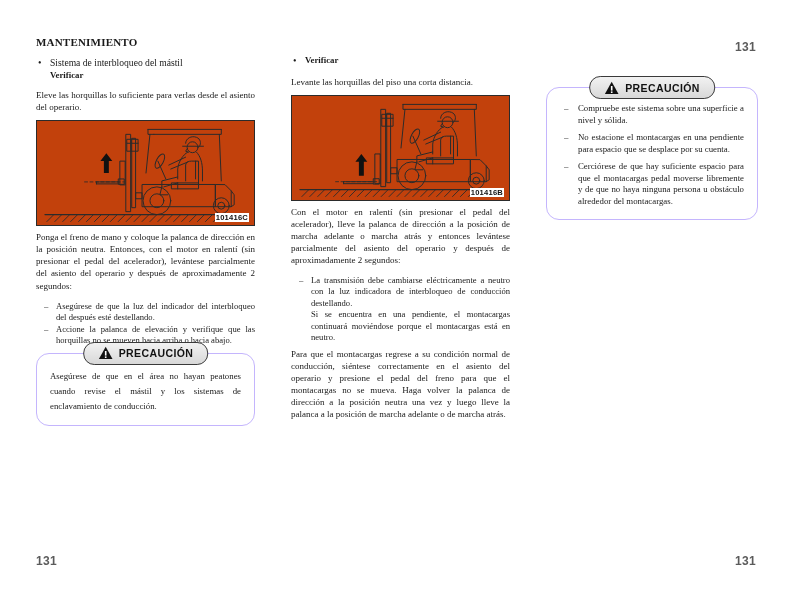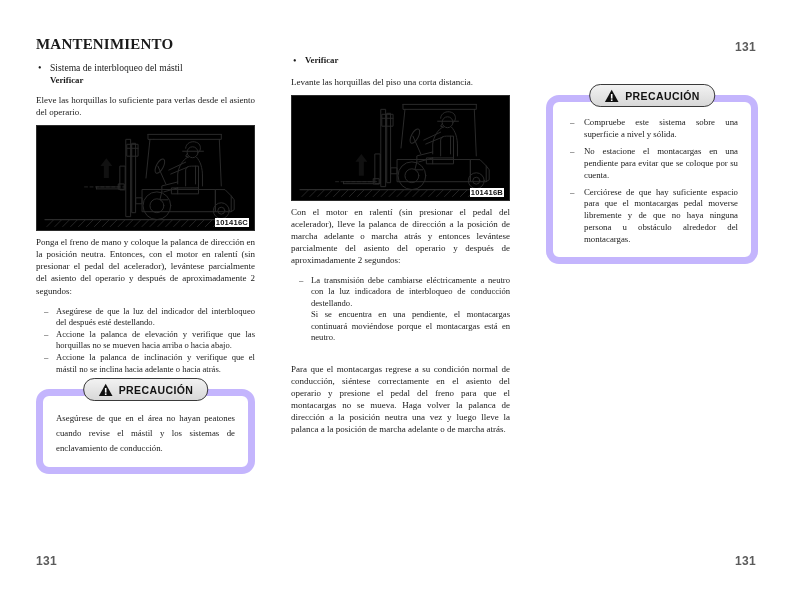--- a/index.html
+++ b/index.html
@@ -38,21 +38,21 @@
     position: absolute;
     top: 36px;
   }
   .col-1 { left: 36px;  width: 219px; }
   .col-2 { left: 291px; width: 219px; }
   .col-3 { left: 546px; width: 212px; }
 
   .doc-title {
     font-family: "Liberation Serif", serif;
     font-weight: bold;
-    font-size: 15px;
+    font-size: 11px;
     letter-spacing: 0.2px;
     margin: 0 0 9px 0;
   }
 
   
   .bullet-head {
     display: flex;
     margin: 0 0 8px 0;
   }
   .bullet-head .bullet {
@@ -109,44 +109,44 @@
     display: block;
     text-align: justify;
   }
 
   
   .figure {
     border: 1px solid #2b2b2b;
     position: relative;
     height: 104px;
     margin: 0 0 5px 0;
-    background: #000000;
+    background: #c2410c;
     overflow: hidden;
   }
   .figure svg { display: block; width: 100%; height: 100%; }
   .fig-id {
     position: absolute;
     right: 5px;
     bottom: 3px;
     font-family: "Liberation Sans", sans-serif;
     font-size: 7.6px;
     font-weight: bold;
     color: #111;
     letter-spacing: 0.2px;
     background: #fff;
     padding: 0 1px;
   }
 
   
   .caution {
     position: relative;
-    margin-top: 14px;
+    margin-top: 6px;
   }
   .caution-body {
-    border: 7px solid #c4b5fd;
+    border: 1px solid #c4b5fd;
     border-radius: 13px;
     padding: 15px 13px 11px 13px;
     position: relative;
     background: transparent;
   }
   .caution .tab {
     position: absolute;
     top: -11px;
     left: 50%;
     transform: translateX(-50%);
@@ -313,21 +313,20 @@
         </g>
       </svg>
       <span class="fig-id">101416C</span>
     </div>
 
     <p class="body">Ponga el freno de mano y coloque la palanca de dirección en la posición neutra. Entonces, con el motor en ralentí (sin presionar el pedal del acelerador), levántese parcialmente del asiento del operario y después de aproximadamente 2 segundos:</p>
 
     <ul class="dash">
       <li>Asegúrese de que la luz del indicador del interbloqueo del después esté destellando.</li>
       <li>Accione la palanca de elevación y verifique que las horquillas no se mueven hacia arriba o hacia abajo.</li>
-      <li>Accione la palanca de inclinación y verifique que el mástil no se inclina hacia adelante o hacia atrás.</li>
     </ul>
 
     <div class="caution">
       <div class="tab">
         <svg class="warn-tri" width="15" height="14" viewBox="0 0 15 14">
           <path d="M7.5 0.8 L14.3 13 L0.7 13 Z" fill="#111"></path>
           <rect x="6.7" y="5" width="1.6" height="4.6" fill="#fff"></rect>
           <rect x="6.7" y="10.4" width="1.6" height="1.6" fill="#fff"></rect>
         </svg>
         <span class="tab-label">PRECAUCIÓN</span>
@@ -443,39 +442,39 @@
 
     <p class="body">Con el motor en ralentí (sin presionar el pedal del acelerador), lleve la palanca de dirección a la posición de marcha adelante o marcha atrás y entonces levántese parcialmente del asiento del operario y después de aproximadamente 2 segundos:</p>
 
     <ul class="dash">
       <li>
         <span>La transmisión debe cambiarse eléctricamente a neutro con la luz indicadora de interbloqueo de conducción destellando.</span>
         <span class="cont">Si se encuentra en una pendiente, el montacargas continuará moviéndose porque el montacargas está en neutro.</span>
       </li>
     </ul>
 
-    <p class="body" style="margin-top:19px">Para que el montacargas regrese a su condición normal de conducción, siéntese correctamente en el asiento del operario y presione el pedal del freno para que el montacargas no se mueva. Haga volver la palanca de dirección a la posición neutra una vez y luego lleve la palanca a la posición de marcha adelante o de marcha atrás.</p>
+    <p class="body" style="margin-top:4px">Para que el montacargas regrese a su condición normal de conducción, siéntese correctamente en el asiento del operario y presione el pedal del freno para que el montacargas no se mueva. Haga volver la palanca de dirección a la posición neutra una vez y luego lleve la palanca a la posición de marcha adelante o de marcha atrás.</p>
   </div>
 
   <div class="col col-3">
 
     <div style="height:45px"></div>
 
     <div class="caution">
       <div class="tab">
         <svg class="warn-tri" width="15" height="14" viewBox="0 0 15 14">
           <path d="M7.5 0.8 L14.3 13 L0.7 13 Z" fill="#111"></path>
           <rect x="6.7" y="5" width="1.6" height="4.6" fill="#fff"></rect>
           <rect x="6.7" y="10.4" width="1.6" height="1.6" fill="#fff"></rect>
         </svg>
         <span class="tab-label">PRECAUCIÓN</span>
       </div>
       <div class="caution-body">
         <ul class="dash">
           <li>Compruebe este sistema sobre una superficie a nivel y sólida.</li>
-          <li>No estacione el montacargas en una pendiente para evitar que se coloque por su cuenta.</li>
+          <li>No estacione el montacargas en una pendiente para espacio que se desplace por su cuenta.</li>
           <li>Cerciórese de que hay suficiente espacio para que el montacargas pedal moverse libremente y de que no haya ninguna persona u obstáculo alrededor del montacargas.</li>
         </ul>
       </div>
     </div>
   </div>
 
 </div>
 
 </body></html>

